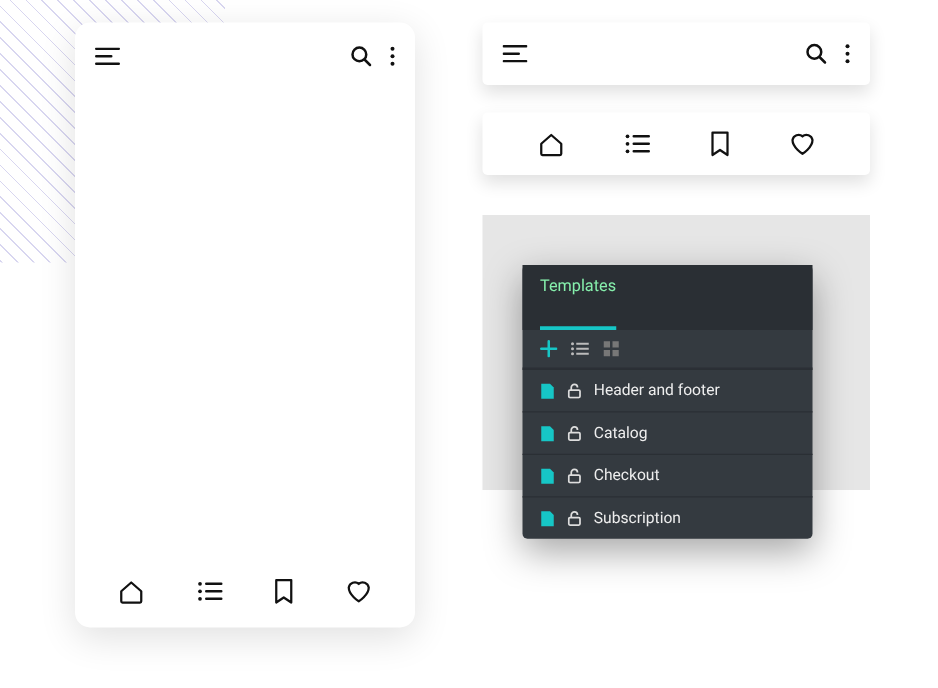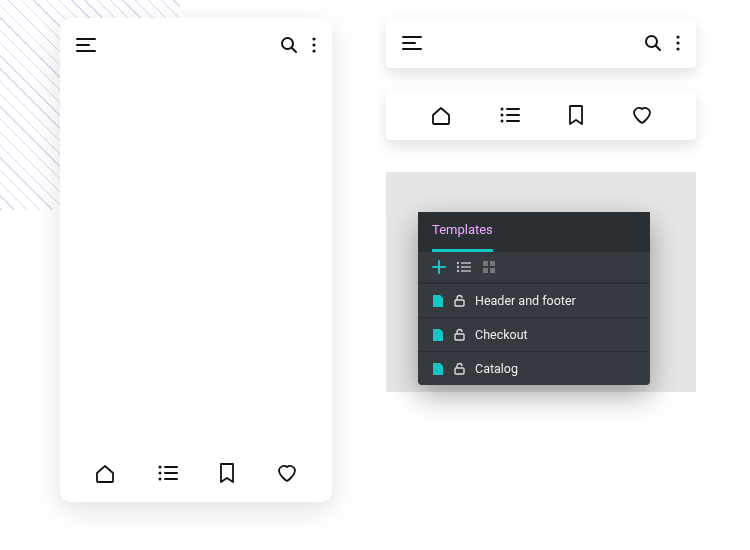--- a/index.html
+++ b/index.html
@@ -113,23 +113,23 @@
     box-shadow: 0 10px 30px rgba(0,0,0,0.35);
     z-index: 3;
     font-size: 13px;
     color: #e0e0e0;
   }
   .templates-header {
     background: #2a2f34;
     padding: 10px 14px 0 14px;
   }
   .templates-title {
-    color: #f0abfc;
+    color: #86efac;
     font-size: 13px;
-    padding-bottom: 12px;
+    padding-bottom: 24px;
     display: inline-block;
     border-bottom: 3px solid #16c6c6;
   }
   .templates-toolbar {
     display: flex;
     align-items: center;
     gap: 10px;
     padding: 8px 14px;
     border-bottom: 1px solid #2a2f34;
   }
@@ -302,30 +302,44 @@
           <svg width="12" height="14" viewBox="0 0 12 14">
             <path d="M1 1h7l3 3v9H1z" fill="#16c6c6"></path>
           </svg>
         </span>
       <span class="ico">
           <svg width="11" height="13" viewBox="0 0 11 13">
             <rect x="1" y="6" width="9" height="6" rx="1" fill="none" stroke="#ddd" stroke-width="1.4"></rect>
             <path d="M3 6V4a2.5 2.5 0 0 1 5 0" fill="none" stroke="#ddd" stroke-width="1.4"></path>
           </svg>
         </span>
+      <span class="template-label">Catalog</span>
+    </div>
+    <div class="template-item">
+      <span class="ico">
+          <svg width="12" height="14" viewBox="0 0 12 14">
+            <path d="M1 1h7l3 3v9H1z" fill="#16c6c6"></path>
+          </svg>
+        </span>
+      <span class="ico">
+          <svg width="11" height="13" viewBox="0 0 11 13">
+            <rect x="1" y="6" width="9" height="6" rx="1" fill="none" stroke="#ddd" stroke-width="1.4"></rect>
+            <path d="M3 6V4a2.5 2.5 0 0 1 5 0" fill="none" stroke="#ddd" stroke-width="1.4"></path>
+          </svg>
+        </span>
       <span class="template-label">Checkout</span>
     </div>
     <div class="template-item">
       <span class="ico">
           <svg width="12" height="14" viewBox="0 0 12 14">
             <path d="M1 1h7l3 3v9H1z" fill="#16c6c6"></path>
           </svg>
         </span>
       <span class="ico">
           <svg width="11" height="13" viewBox="0 0 11 13">
             <rect x="1" y="6" width="9" height="6" rx="1" fill="none" stroke="#ddd" stroke-width="1.4"></rect>
             <path d="M3 6V4a2.5 2.5 0 0 1 5 0" fill="none" stroke="#ddd" stroke-width="1.4"></path>
           </svg>
         </span>
-      <span class="template-label">Catalog</span>
+      <span class="template-label">Subscription</span>
     </div>
   </div>
 </div>
 
 </body></html>

